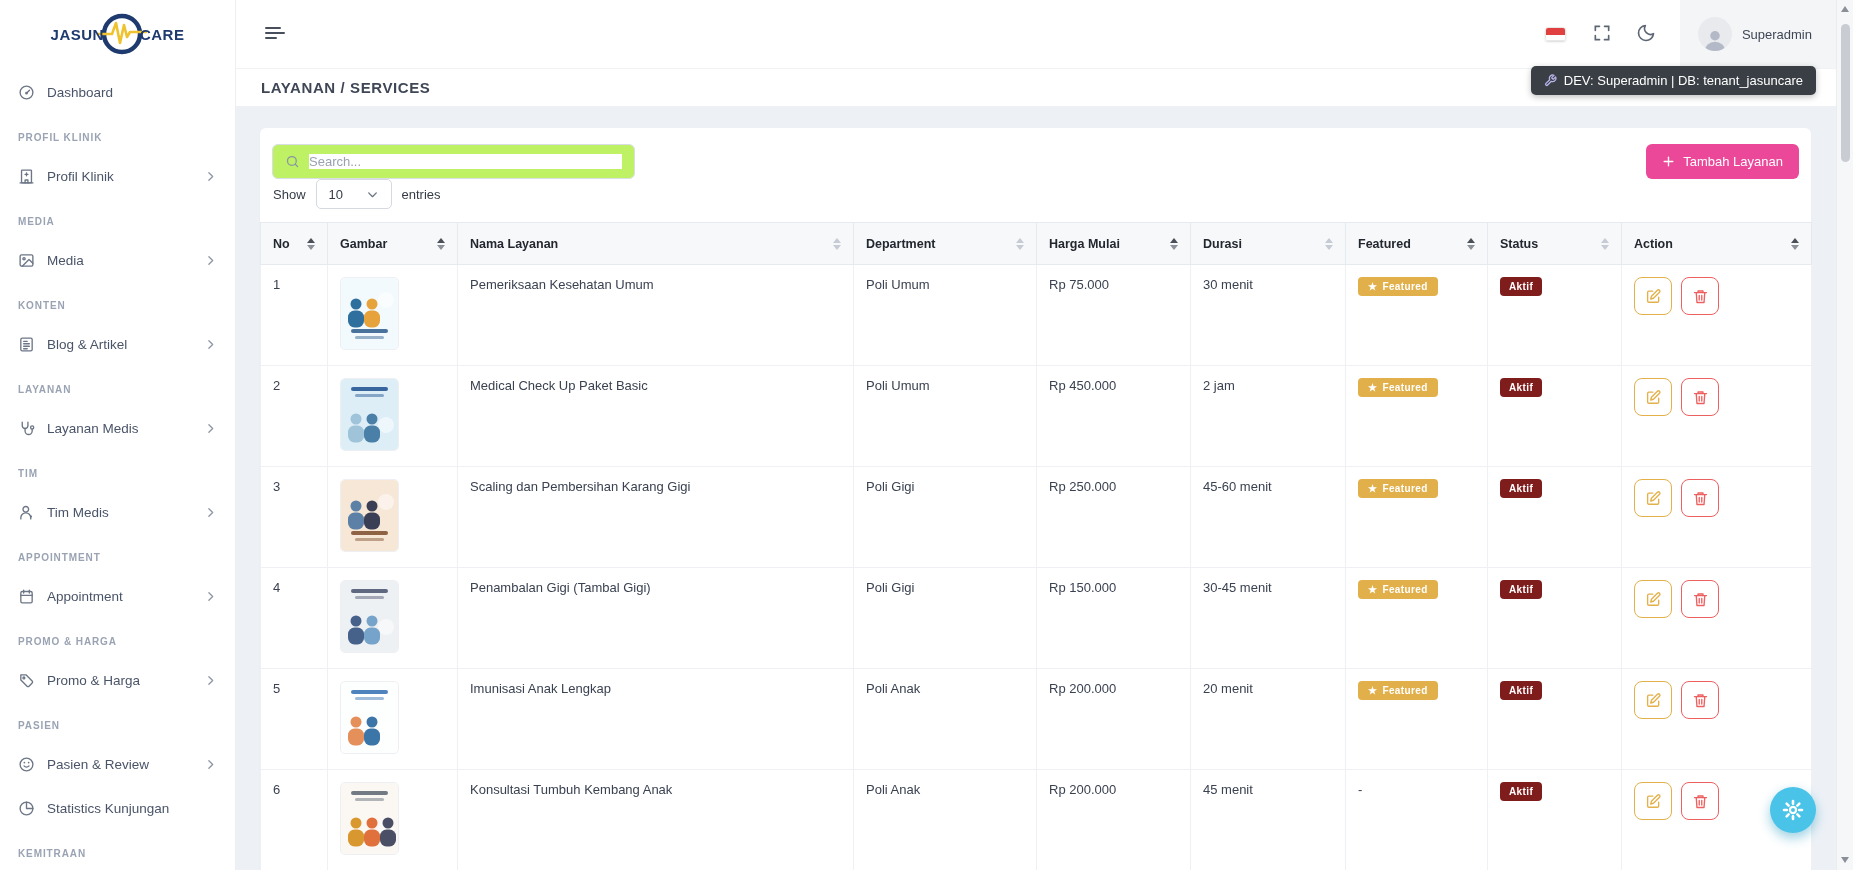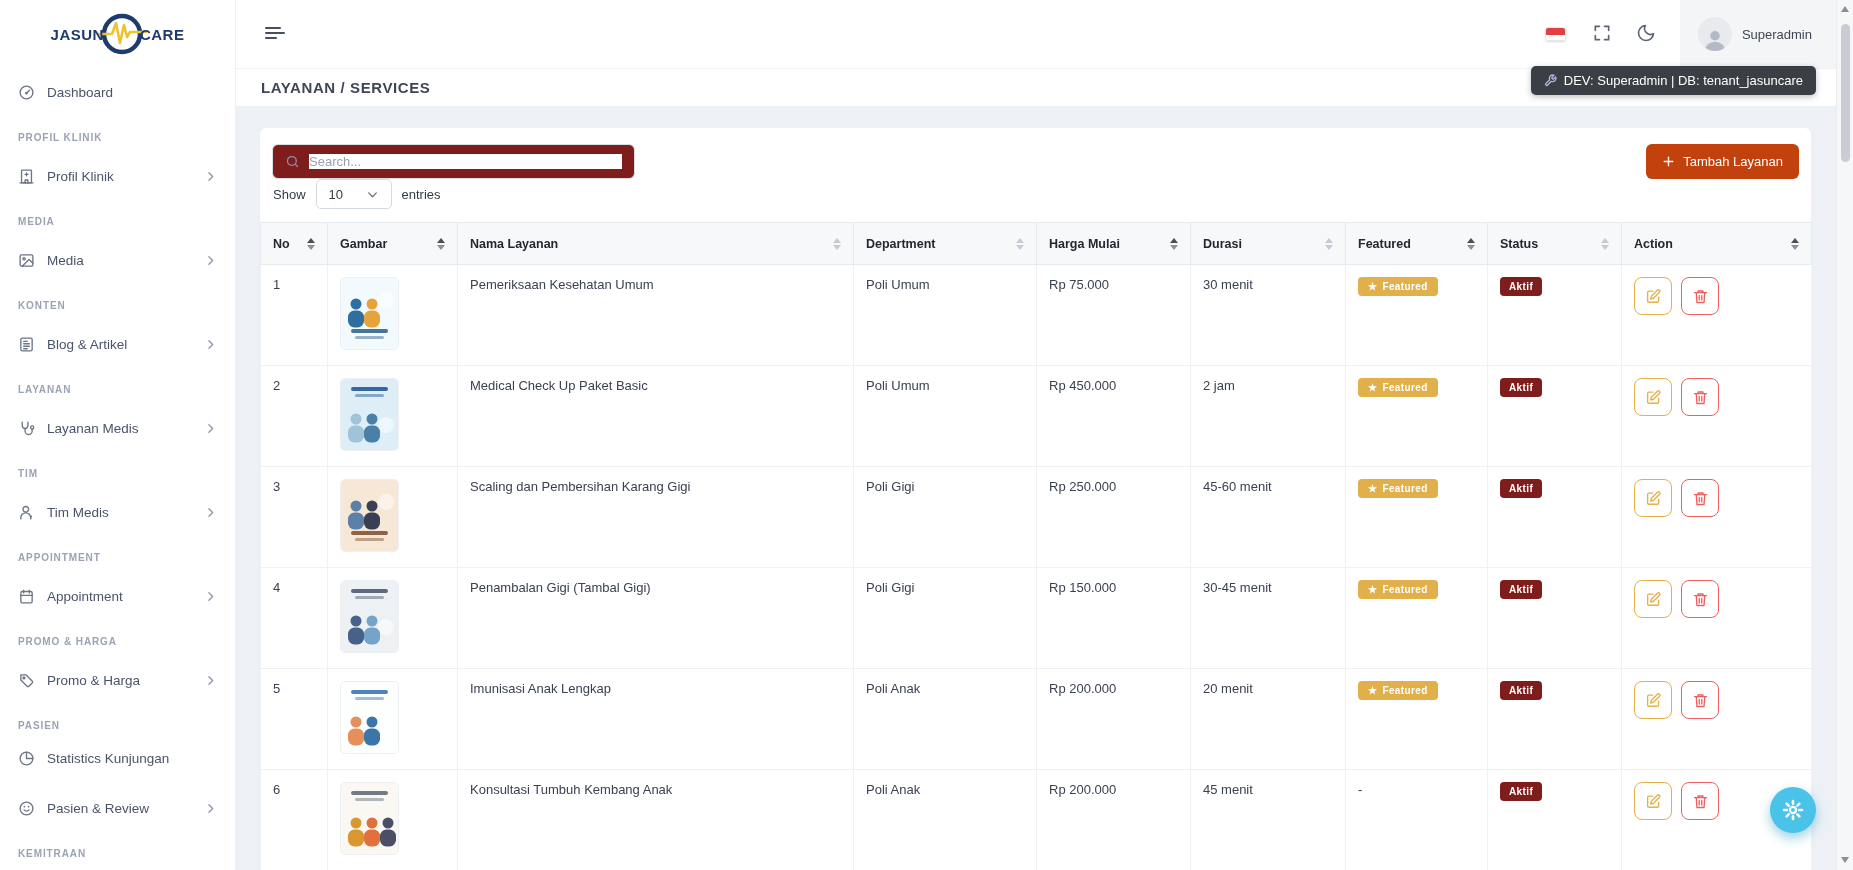--- a/index.html
+++ b/index.html
@@ -39,24 +39,24 @@
   .breadcrumb { font-size:13px; color:#9aa2b1; display:flex; align-items:center; gap:8px; }
   .breadcrumb .sep { font-size:11px; color:#b3bac6; }
 
   .dev-tooltip { position:absolute; top:66px; right:37px; background:#3a3f45; color:#fff; font-size:13px; padding:7px 13px; border-radius:5px; display:flex; align-items:center; gap:7px; z-index:20; box-shadow:0 2px 6px rgba(0,0,0,.25); }
   .dev-tooltip .icon { color:#b8b3ea; }
 
   
   .content { position:absolute; left:236px; top:106px; right:17px; bottom:0; background:#edf1f6; padding:22px 25px 0 24px; }
   .card { background:#fff; border-radius:6px; padding:16px 0 0 0; height:900px; box-shadow:0 1px 2px rgba(16,24,40,.04); }
   .toolbar-row { display:flex; align-items:center; justify-content:space-between; padding:0 12px; }
-  .searchbox { width:363px; height:35px; border:1px solid #d9dee4; border-radius:6px; display:flex; align-items:center; padding:0 12px; gap:9px; color:#98a1b0; background:#7f1d1d;justify-content:center; }
+  .searchbox { width:363px; height:35px; border:1px solid #d9dee4; border-radius:6px; display:flex; align-items:center; padding:0 12px; gap:9px; color:#98a1b0; background:#bef264;justify-content:center; }
   .searchbox input { border:none; outline:none; flex:1; font-size:13px; font-family:"Liberation Sans",sans-serif; color:#3a4150; }
   .searchbox input::placeholder { color:#9aa2b1; }
-  .btn-add { height:35px; background:#c2410c; color:#fff; border:none; border-radius:6px; font-size:13px; font-family:"Liberation Sans",sans-serif; padding:0 16px; display:flex; align-items:center; gap:8px; cursor:pointer; }
+  .btn-add { height:35px; background:#ec4899; color:#fff; border:none; border-radius:6px; font-size:13px; font-family:"Liberation Sans",sans-serif; padding:0 16px; display:flex; align-items:center; gap:8px; cursor:pointer; }
   .show-row { display:flex; align-items:center; gap:10px; padding:0 13px; font-size:13px; color:#343b46; }
   .pagesize { width:76px; height:30px; border:1px solid #d5dae0; border-radius:5px; display:flex; align-items:center; justify-content:space-between; padding:0 12px; font-size:13px; color:#343b46; cursor:pointer; background:#fff; }
   .pagesize .icon { color:#6b7380; }
 
   
   table { width:100%; border-collapse:collapse; margin-top:13px; table-layout:fixed; }
   th { background:#f7f8fa; border-top:1px solid #e6e9ed; border-bottom:1px solid #e6e9ed; border-right:1px solid #e6e9ed; height:42px; padding:0 12px; font-size:12.5px; color:#23272f; text-align:left; }
   th:first-child { border-left:1px solid #e6e9ed; }
   th > div { display:flex; align-items:center; justify-content:space-between; gap:6px; }
   td { border-bottom:1px solid #eef0f3; border-right:1px solid #eef0f3; vertical-align:top; padding:12px 12px; font-size:13px; color:#3a4150; height:80px; background:#fff; }
@@ -213,43 +213,43 @@
           </svg>
         </span>
         <span>Promo &amp; Harga</span>
         <span class="icon chev">
           <svg width="13" height="13" viewBox="0 0 24 24" fill="none" stroke="currentColor" stroke-width="2.4" stroke-linecap="round" stroke-linejoin="round">
             <polyline points="9,5 16,12 9,19"></polyline>
           </svg>
         </span>
       </a>
       <div class="nav-section">PASIEN</div>
-      <a class="nav-item  sub">
-        <span class="icon ">
-          <svg width="17" height="17" viewBox="0 0 24 24" fill="none" stroke="currentColor" stroke-width="1.9" stroke-linecap="round" stroke-linejoin="round">
-            <circle cx="12" cy="12" r="9"></circle>
-            <path d="M12 3v9h9"></path>
-          </svg>
-        </span>
-        <span>Statistics Kunjungan</span>
-      </a>
       <a class="nav-item  ">
         <span class="icon ">
           <svg width="17" height="17" viewBox="0 0 24 24" fill="none" stroke="currentColor" stroke-width="1.9" stroke-linecap="round" stroke-linejoin="round">
             <circle cx="12" cy="12" r="9"></circle>
             <path d="M8.5 14a4.6 4.6 0 0 0 7 0"></path>
             <path d="M9 9.3h.01M15 9.3h.01" stroke-width="2.4"></path>
           </svg>
         </span>
         <span>Pasien &amp; Review</span>
         <span class="icon chev">
           <svg width="13" height="13" viewBox="0 0 24 24" fill="none" stroke="currentColor" stroke-width="2.4" stroke-linecap="round" stroke-linejoin="round">
             <polyline points="9,5 16,12 9,19"></polyline>
           </svg>
         </span>
+      </a>
+      <a class="nav-item  sub">
+        <span class="icon ">
+          <svg width="17" height="17" viewBox="0 0 24 24" fill="none" stroke="currentColor" stroke-width="1.9" stroke-linecap="round" stroke-linejoin="round">
+            <circle cx="12" cy="12" r="9"></circle>
+            <path d="M12 3v9h9"></path>
+          </svg>
+        </span>
+        <span>Statistics Kunjungan</span>
       </a>
       <div class="nav-section">KEMITRAAN</div>
     </nav>
 </aside>
 
 <header class="topbar">
   <button class="hamburger">
     <span class="icon">
       <svg width="22" height="18" viewBox="0 0 22 18" fill="none" stroke="#474f5c" stroke-width="2" stroke-linecap="round">
         <line x1="2" y1="4" x2="16" y2="4"></line>

